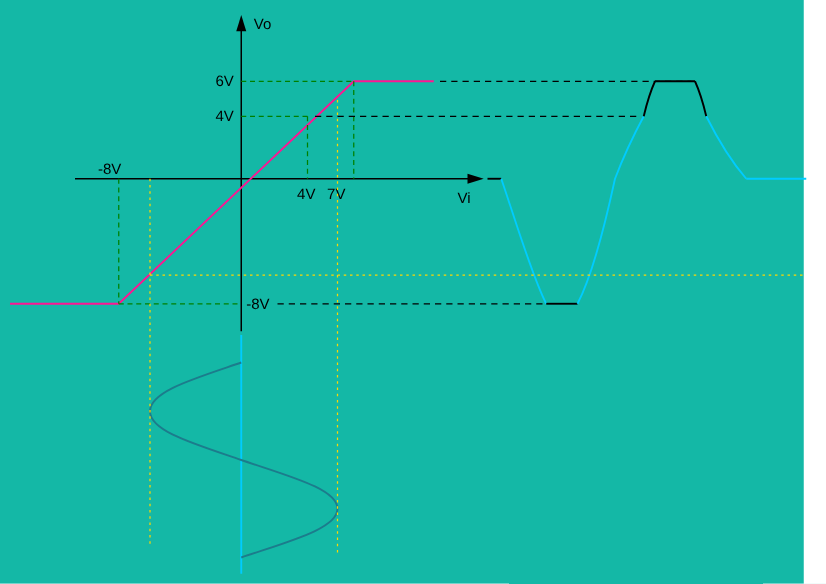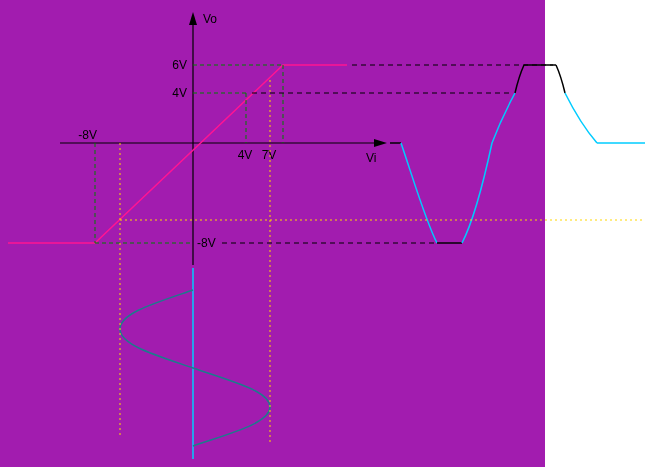--- a/index.html
+++ b/index.html
@@ -2,23 +2,23 @@
 <html><head>
 <meta charset="utf-8">
 <style>
   html, body {
     margin: 0;
     padding: 0;
     background: #ffffff;
   }
   .stage {
     position: relative;
-    width: 545px;
+    width: 643px;
     height: 467px;
-    background: #a21caf;
+    background: #14b8a6;
     font-family: "Liberation Sans", sans-serif;
   }
   svg {
     position: absolute;
     top: 0;
     left: 0;
     font-family: "Liberation Sans", sans-serif;
   }
   text {
     fill: #000000;

